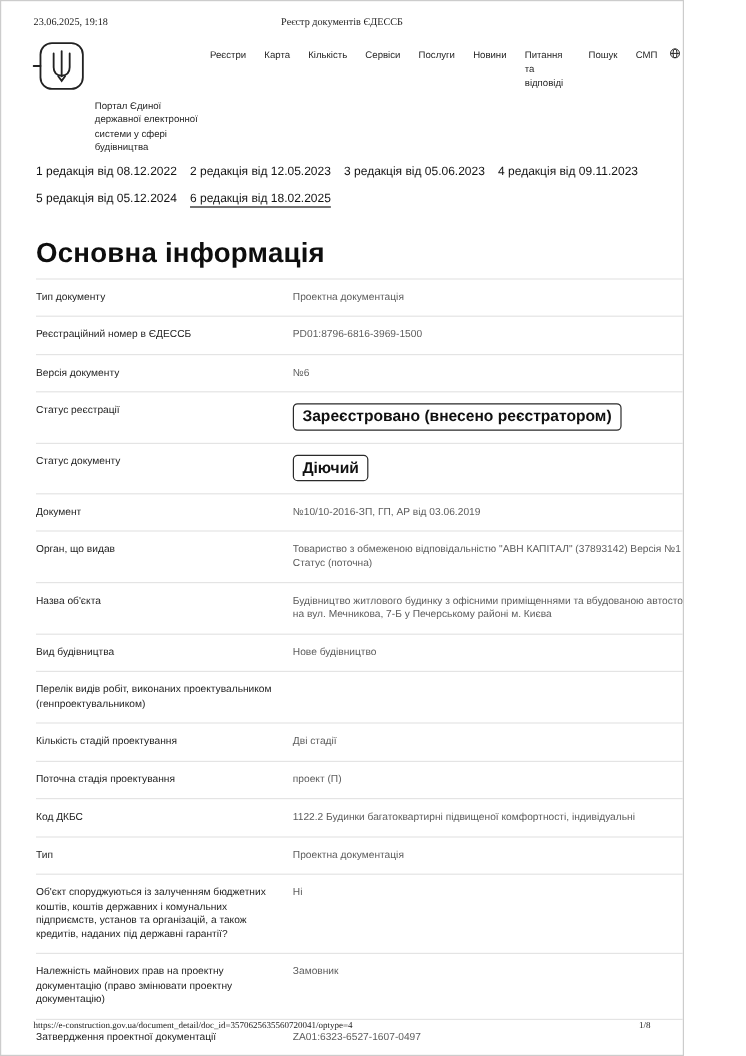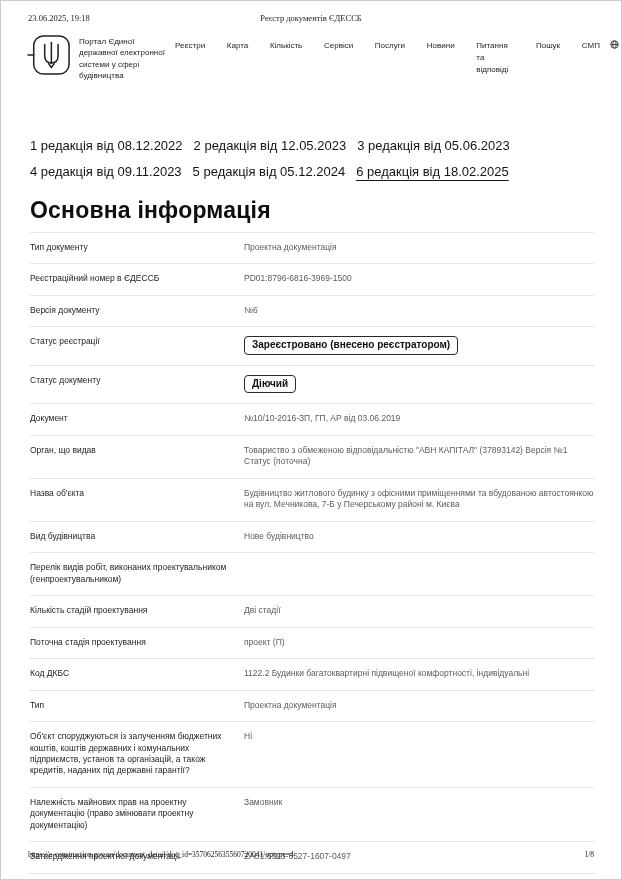--- a/index.html
+++ b/index.html
@@ -1,21 +1,21 @@
 <!DOCTYPE html>
 <html><head>
 <meta charset="utf-8">
 <style>
   * { box-sizing: border-box; margin: 0; padding: 0; }
   html, body { background: #ffffff; }
   body { font-family: "Liberation Sans", sans-serif; }
 
   .page {
     position: relative;
-    width: 622px;
+    width: 570px;
     height: 880px;
     background: #ffffff;
     border: 1px solid #cccccc;
     overflow: hidden;
   }
 
   
   .print-header {
     position: absolute;
     top: 12px; left: 27px; right: 27px;
@@ -47,20 +47,21 @@
     gap: 10px;
   }
   .logo { display: flex; gap: 8px; flex-shrink: 0; width: 138px; cursor: pointer; }
   .logo-mark { display: block; width: 44px; height: 42px; flex-shrink: 0; }
   .logo-mark svg { display: block; }
   .logo-text {
     font-size: 8px;
     line-height: 1.42;
     color: #1f1f1f;
     padding-top: 2px;
+    margin-top: 47px;
   }
   .nav {
     flex: 1;
     display: flex;
     justify-content: space-between;
     align-items: flex-start;
     padding-top: 6px;
     column-gap: 6px;
   }
   .nav-item {
@@ -75,21 +76,21 @@
   .nav-trailing svg { display: block; }
 
   
   .revisions {
     position: absolute;
     top: 137px; left: 29px; right: 18px;
     display: flex;
     flex-wrap: wrap;
     column-gap: 17px;
     row-gap: 10px;
-    font-size: 13px;
+    font-size: 10px;
     color: #141414;
     gap: 11px;
   }
   .revision { cursor: pointer; }
   .revision.active {
     text-decoration: underline;
     text-underline-offset: 3.5px;
   }
 
   
@@ -129,21 +130,21 @@
     font-size: 8.5px;
     line-height: 1.35;
     color: #5c5c5c;
     min-height: 11px;
   }
   .badge {
     display: inline-block;
     border: 1px solid #2a2a2a;
     border-radius: 4px;
     padding: 2px 7px 2.5px;
-    font-size: 10px;
+    font-size: 13px;
     font-weight: 700;
     color: #101010;
     line-height: 1.2;
   }
 </style>
 </head>
 <body>
 
 <div class="page">
 

